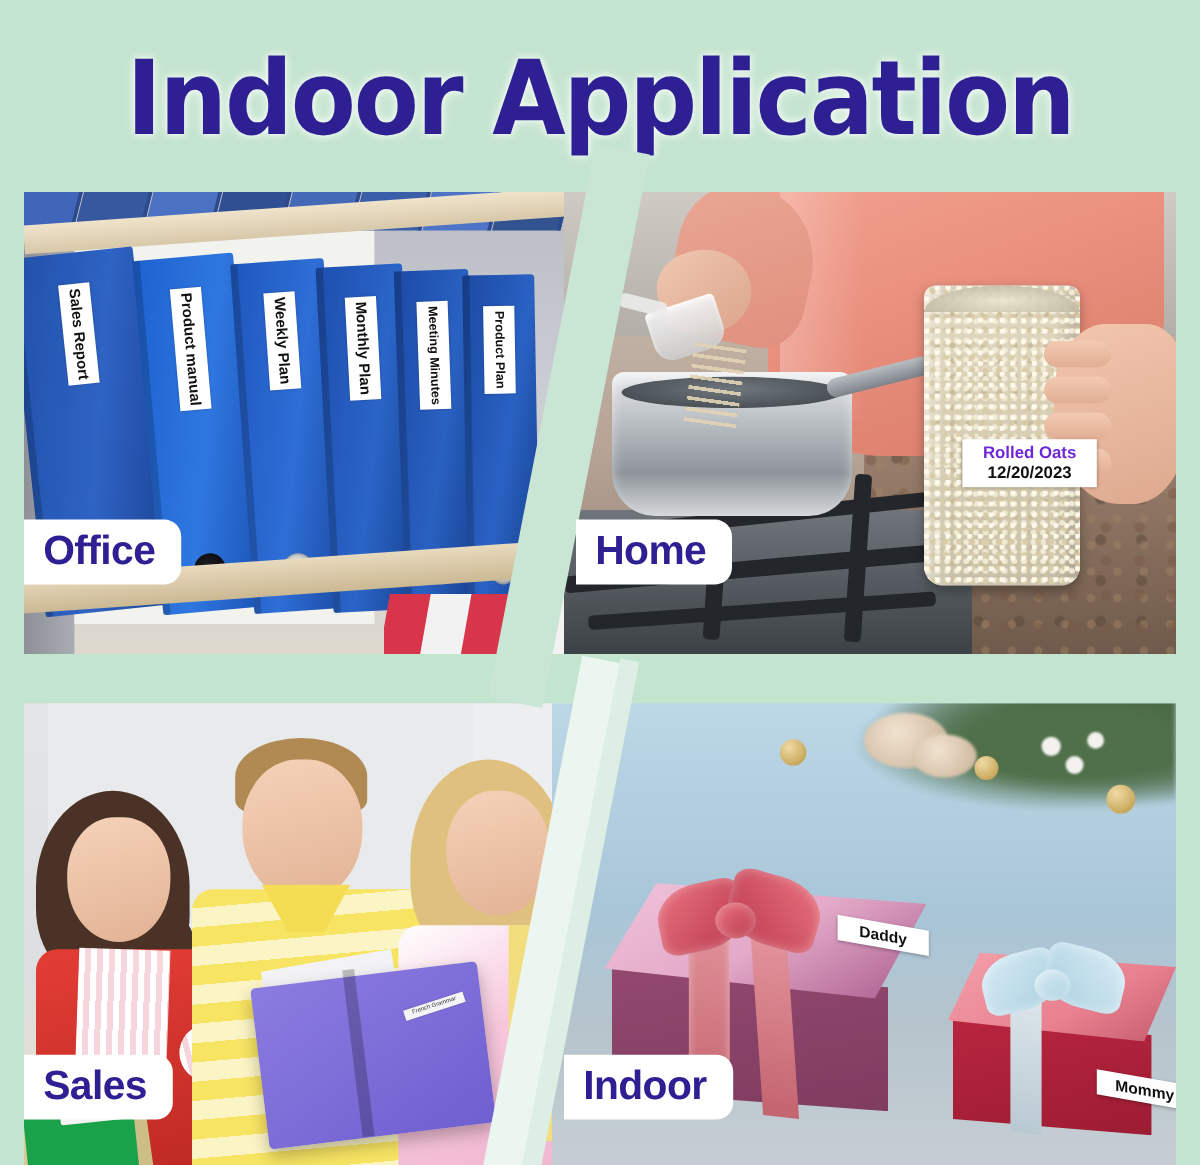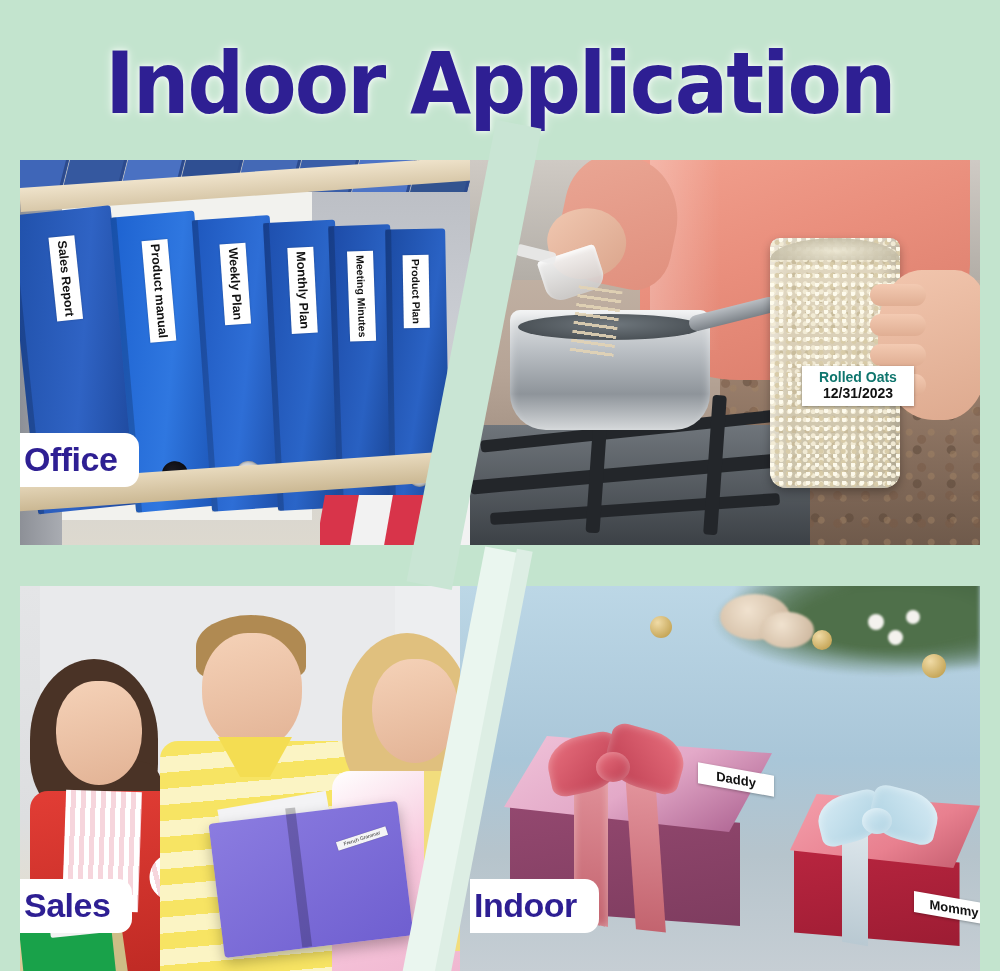--- a/index.html
+++ b/index.html
@@ -57,21 +57,21 @@
   .row.bottom .diag2{
     position:absolute;left:452px;top:-40px;height:470px;width:16px;
     background:#ddeee4;transform:rotate(11deg);z-index:20;
   }
 
   
   .badge{
     position:absolute;left:0;z-index:40;
     background:#ffffff;
     border-radius:0 14px 14px 0;
-    padding:7px 22px 9px 4px;
+    padding:7px 22px 9px 16px;
     color:#2e1f93;
     font-weight:bold;
     font-size:34px;
     line-height:38px;
     letter-spacing:-0.5px;
     white-space:nowrap;
   }
   .badge.b-office{bottom:58px;}
   .badge.b-home{bottom:58px;left:10px;}
   .badge.b-school{bottom:38px;}
@@ -154,21 +154,21 @@
     background:
       radial-gradient(circle at 20% 18%,rgba(255,252,238,.95) 0 2px,transparent 3px),
       radial-gradient(circle at 65% 40%,rgba(216,203,168,.95) 0 2px,transparent 3px),
       radial-gradient(circle at 40% 72%,rgba(243,236,214,.95) 0 2px,transparent 3px),
       radial-gradient(circle at 85% 85%,rgba(200,187,155,.95) 0 2px,transparent 3px);
     background-size:9px 9px,11px 11px,8px 8px,13px 13px;}
   .hm-jar .rimtop{position:absolute;left:0;top:0;width:130px;height:22px;
     background:radial-gradient(ellipse at 50% 60%,rgba(235,230,210,.9),rgba(180,172,148,.9));border-radius:50%/100% 100% 0 0;}
   .hm-jarlbl{position:absolute;left:332px;top:206px;width:104px;
     background:#fff;padding:3px 4px 4px;text-align:center;box-shadow:0 1px 3px rgba(0,0,0,.35);}
-  .hm-jarlbl .l1{font-size:14px;font-weight:bold;color:#0f766e;line-height:16px;}
+  .hm-jarlbl .l1{font-size:14px;font-weight:bold;color:#6d28d9;line-height:16px;}
   .hm-jarlbl .l2{font-size:14px;font-weight:bold;color:#111;line-height:17px;}
   .hm-hand2{position:absolute;left:408px;top:110px;width:110px;height:150px;
     background:linear-gradient(160deg,#f2c6ae,#dda98e);border-radius:40% 30% 40% 50%;}
   .hm-hand2 i{position:absolute;left:-8px;width:56px;height:22px;
     background:linear-gradient(180deg,#f3caB2,#e0ae93);border-radius:12px;}
 
   
   .school{background:linear-gradient(180deg,#e4e5e7 0%,#dddee0 60%,#e7dfc6 100%);}
   .sc-board{position:absolute;left:20px;top:0;width:400px;height:300px;background:#e9eaec;}
   .sc-wallR{position:absolute;right:0;top:0;width:90px;height:385px;background:#edeef0;}
@@ -368,23 +368,24 @@
             <div class="rimtop"></div>
           </div>
           <div class="hm-hand2">
             <i style="top:14px"></i>
               <i style="top:44px"></i>
               <i style="top:74px"></i>
               <i style="top:104px"></i>
           </div>
           <div class="hm-jarlbl">
             <div class="l1">Rolled Oats</div>
-            <div class="l2">12/31/2023</div>
+            <div class="l2">12/20/2023</div>
           </div>
         </div>
+        <div class="badge b-home">Home</div>
       </div>
     </div>
 
     <div class="row bottom">
 
       <div class="panel left">
         <div class="scene school">
           <div class="sc-board"></div>
           <div class="sc-wallR"></div>
           <div class="sc-desk"></div>

